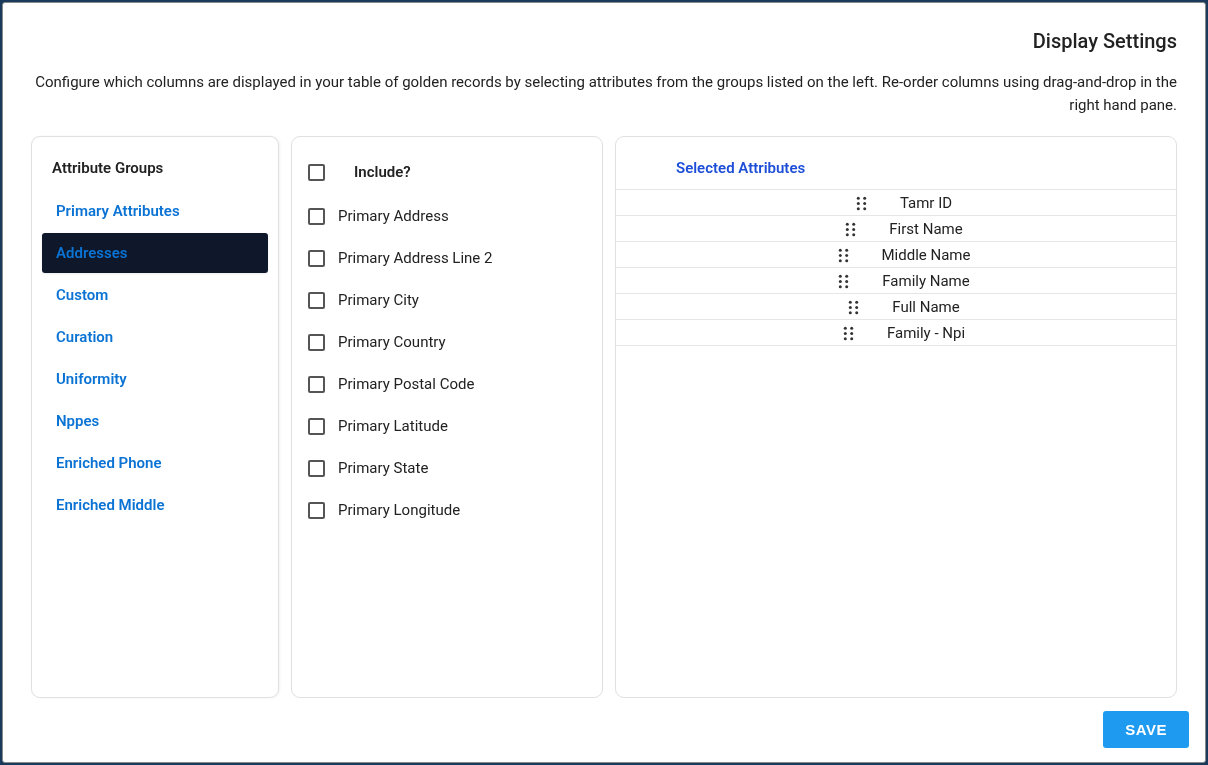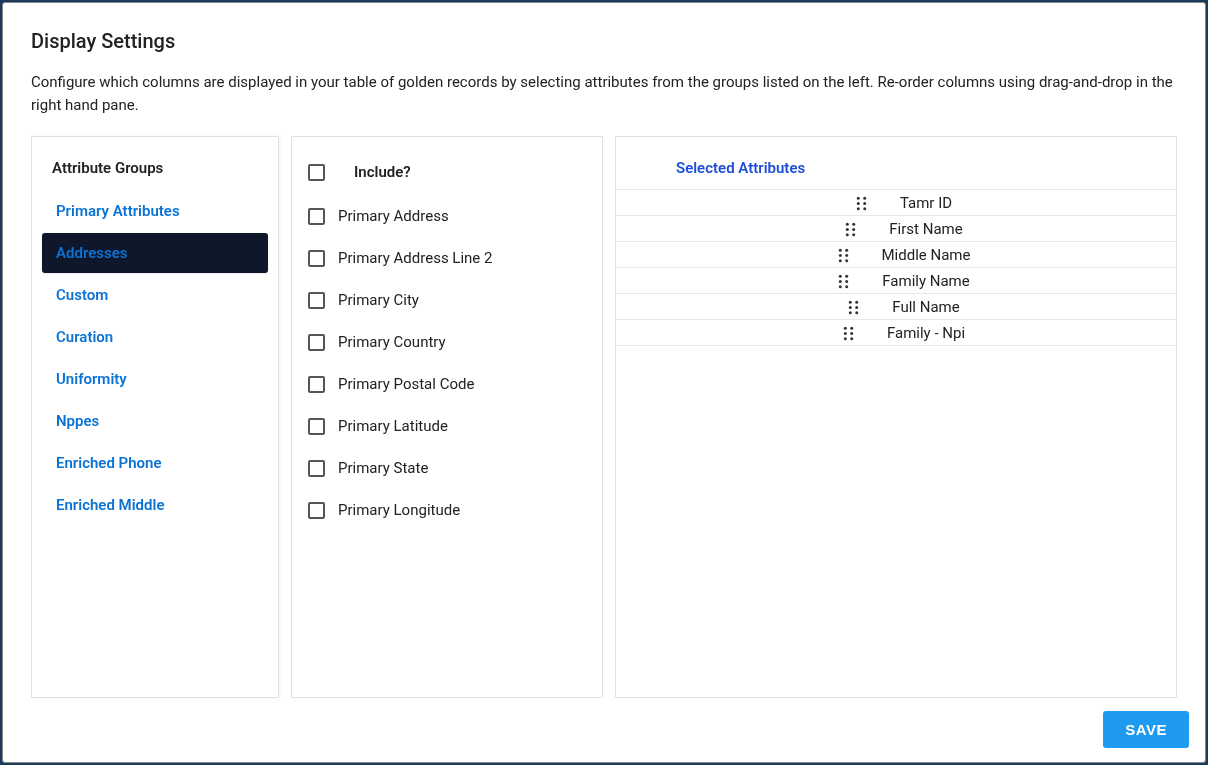--- a/index.html
+++ b/index.html
@@ -23,20 +23,21 @@
       bottom: 2px;
       background: #ffffff;
       border: 1px solid #8a8a8a;
       border-radius: 3px;
       display: flex;
       flex-direction: column;
       padding: 0;
     }
     .modal-header {
       padding: 26px 28px 12px 28px;
+      text-align: right;
     }
     .modal-title {
       font-size: 20px;
       font-weight: 500;
       color: #222222;
       margin-bottom: 18px;
     }
     .modal-description {
       font-size: 15px;
       color: #222222;
@@ -44,21 +45,21 @@
     }
     .modal-body {
       display: flex;
       gap: 12px;
       padding: 8px 28px 0 28px;
       flex: 1;
       min-height: 0;
     }
     .panel {
       border: 1px solid #e0e0e0;
-      border-radius: 1px;
+      border-radius: 9px;
       background: #ffffff;
       display: flex;
       flex-direction: column;
       height: 562px;
     }
     .panel-left {
       width: 248px;
       padding: 22px 8px 8px 8px;
       box-shadow: 1px 0 3px rgba(0,0,0,0.05);
     }

